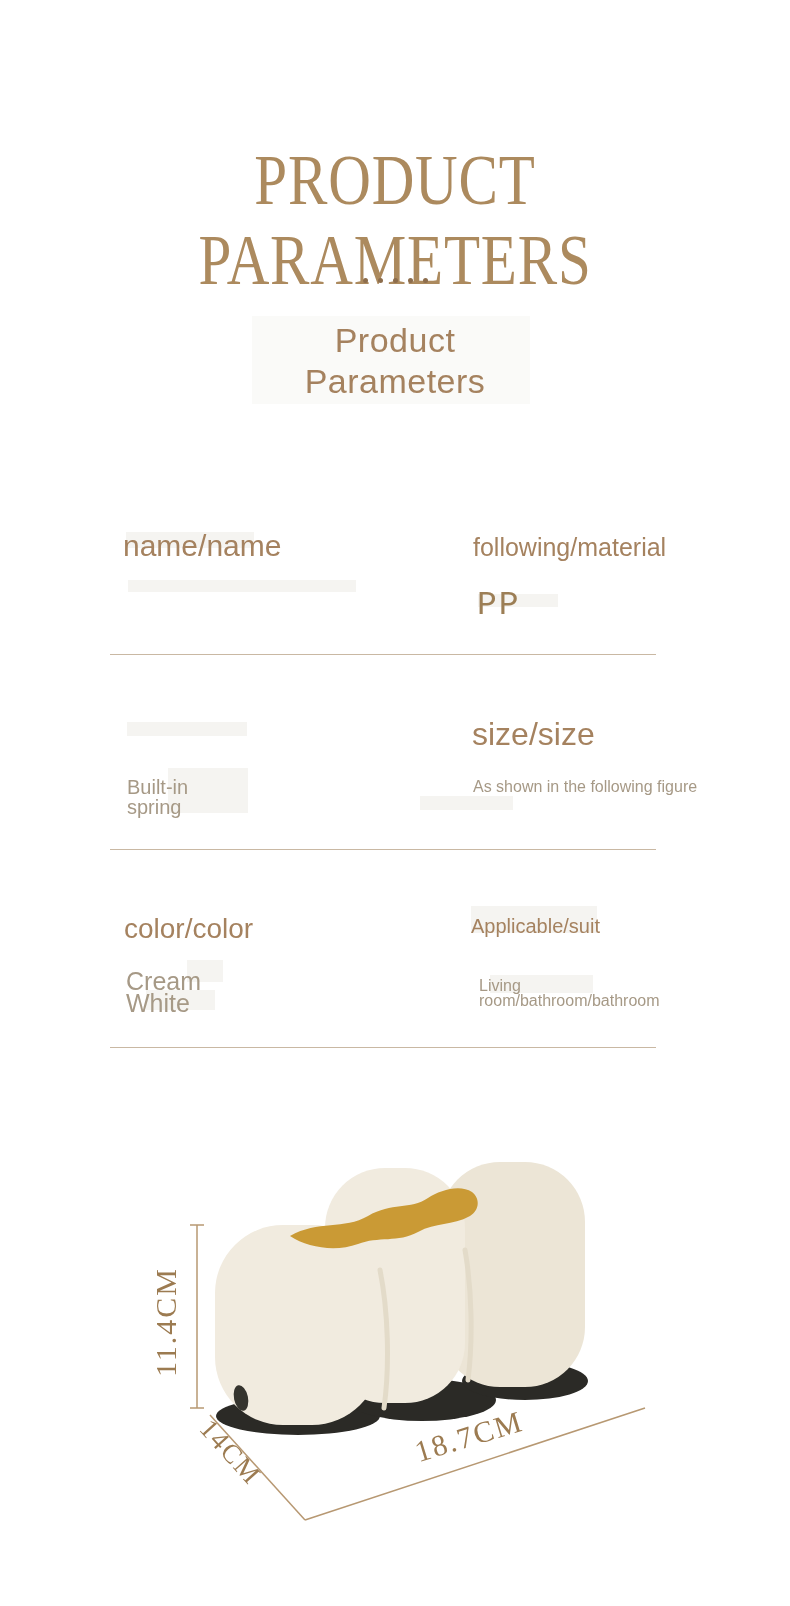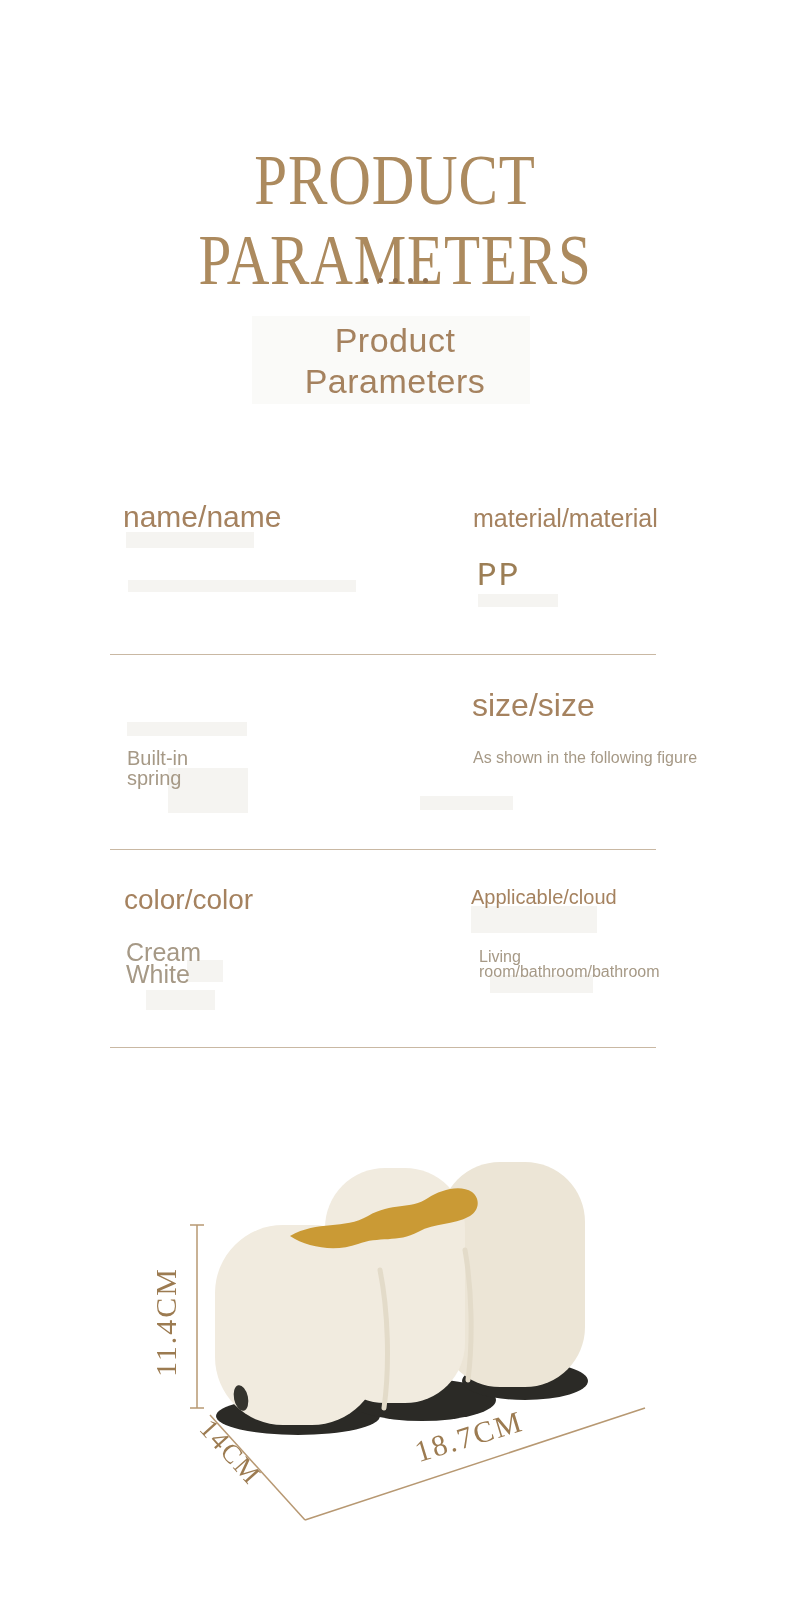--- a/index.html
+++ b/index.html
@@ -35,21 +35,21 @@
   .subtitle{
     position:absolute;left:0;top:320px;width:790px;
     text-align:center;
     font-size:34px;line-height:41px;
     color:#a5825f;
     letter-spacing:0.5px;
   }
   
   .strip{position:absolute;background:#f5f4f1;}
   
-  .cell{position:absolute;}
+  .cell{position:absolute;margin-top:29px;}
   .param-label{color:#a5825f;white-space:nowrap;}
   .param-value{color:#a69986;white-space:nowrap;}
   .lbl-name{left:123px;top:500px;font-size:30px;}
   .val-name{left:126px;top:566px;font-size:19px;}
   .lbl-material{left:473px;top:504px;font-size:25px;}
   .val-material{
     left:477px;top:558px;font-size:33px;
     font-family:Liberation Mono, monospace;
     color:#9c7e55;letter-spacing:2px;
   }
@@ -105,42 +105,42 @@
   <div class="strip" style="left:127px;top:722px;width:120px;height:14px;"></div>
   <div class="strip" style="left:168px;top:768px;width:80px;height:45px;"></div>
   <div class="strip" style="left:420px;top:796px;width:93px;height:14px;"></div>
   <div class="strip" style="left:471px;top:906px;width:126px;height:27px;"></div>
   <div class="strip" style="left:187px;top:960px;width:36px;height:22px;"></div>
   <div class="strip" style="left:146px;top:990px;width:69px;height:20px;"></div>
   <div class="strip" style="left:490px;top:975px;width:103px;height:18px;"></div>
 
   <div class="cell param-label lbl-name">name/name</div>
 
-  <div class="cell param-label lbl-material">material/material</div>
+  <div class="cell param-label lbl-material">following/material</div>
   <div class="cell val-material">PP</div>
 
   <div class="divider d1"></div>
 
   <div class="cell param-value val-builtin">
     <span class="val-line">Built-in</span>
     <span class="val-line">spring</span>
   </div>
 
   <div class="cell param-label lbl-size">size/size</div>
   <div class="cell param-value val-size">As shown in the following figure</div>
 
   <div class="divider d2"></div>
 
   <div class="cell param-label lbl-color">color/color</div>
   <div class="cell param-value val-color">
     <span class="val-line">Cream</span>
     <span class="val-line">White</span>
   </div>
 
-  <div class="cell param-label lbl-suit">Applicable/cloud</div>
+  <div class="cell param-label lbl-suit">Applicable/suit</div>
   <div class="cell param-value val-suit">
     <span class="val-line">Living</span>
     <span class="val-line">room/bathroom/bathroom</span>
   </div>
 
   <div class="divider d3"></div>
 
   <svg class="figure" viewBox="0 0 520 430" aria-hidden="true">
 
     <g>

